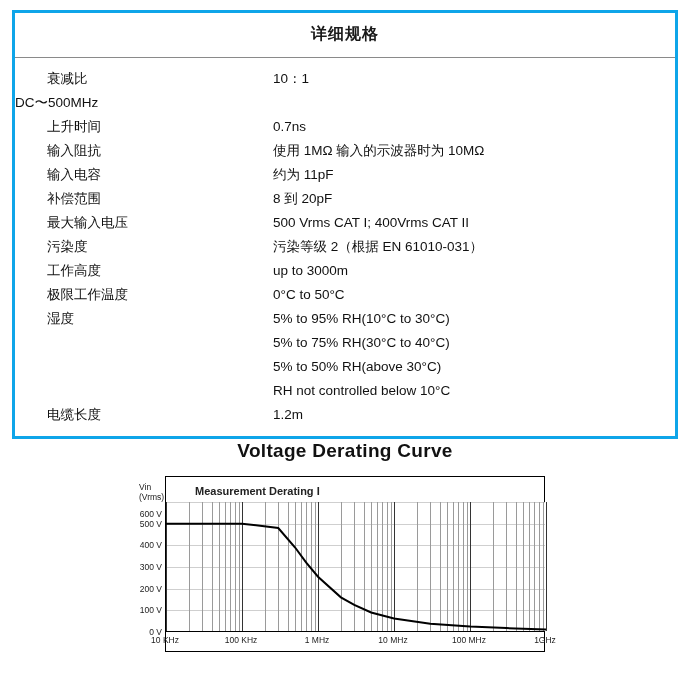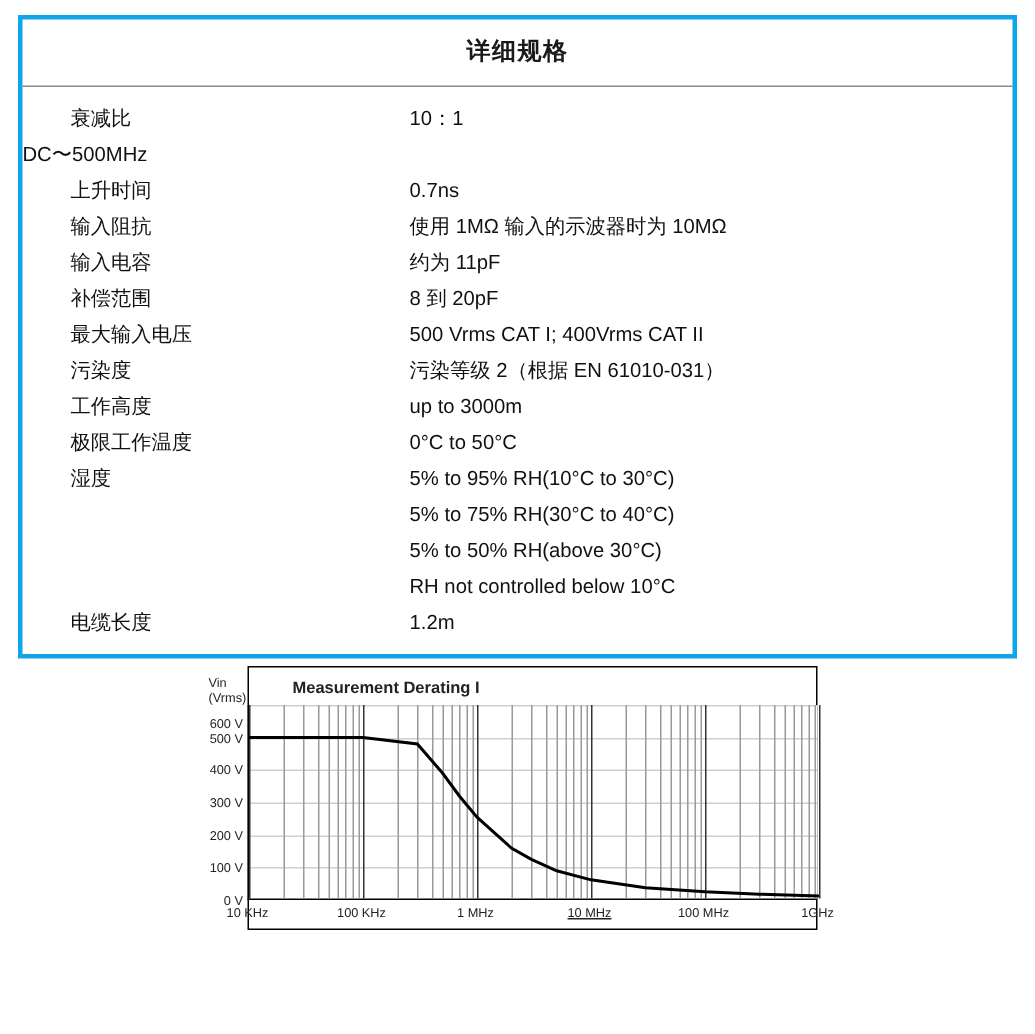--- a/index.html
+++ b/index.html
@@ -244,20 +244,21 @@
 
     <div class="spec-row">
       <div class="spec-label">电缆长度</div>
       <div class="spec-value">1.2m</div>
     </div>
 
   </div>
 </div>
 
 <div class="chart-section">
+  <div class="chart-heading">Voltage Derating Curve</div>
 
   <div class="plot-wrap">
     <div class="outer-box"></div>
 
     <div class="plot-caption">Measurement Derating I</div>
 
     <div class="axis-unit">
       <div>Vin</div>
       <div>(Vrms)</div>
     </div>
@@ -325,18 +326,18 @@
         <div class="gridline" style="left: 376.522px;"></div>
         <div class="gridline major" style="left: 380px;"></div>
         <svg width="380" height="130" class="curve-svg">
           <path d="M0.00,21.67 L76.00,21.67 L112.26,26.00 L129.12,45.50 L140.23,60.67 L152.00,74.75 L174.88,95.33 L188.26,102.92 L205.12,110.50 L228.00,116.57 L264.26,121.77 L304.00,124.58 L340.26,126.10 L380.00,127.40" fill="none" stroke="#000" stroke-width="2"></path>
         </svg>
       </div>
     <div class="xlabels" id="xlabels">
         <span style="left: 0px;">10 KHz</span>
         <span style="left: 76px;">100 KHz</span>
         <span style="left: 152px;">1 MHz</span>
-        <span style="left: 228px; text-decoration: underline;">10 MHz</span>
+        <span style="left: 228px;">10 MHz</span>
         <span style="left: 304px;">100 MHz</span>
         <span style="left: 380px;">1GHz</span>
       </div>
   </div>
 </div>
 
 </body></html>

